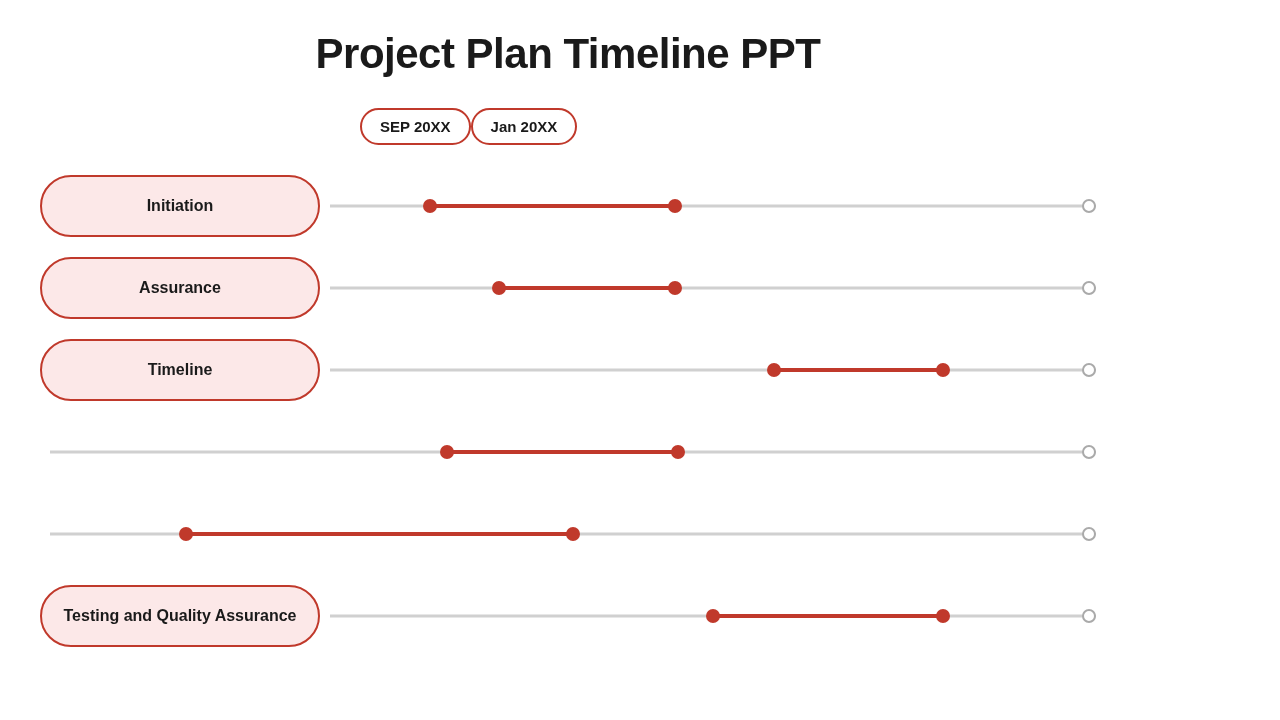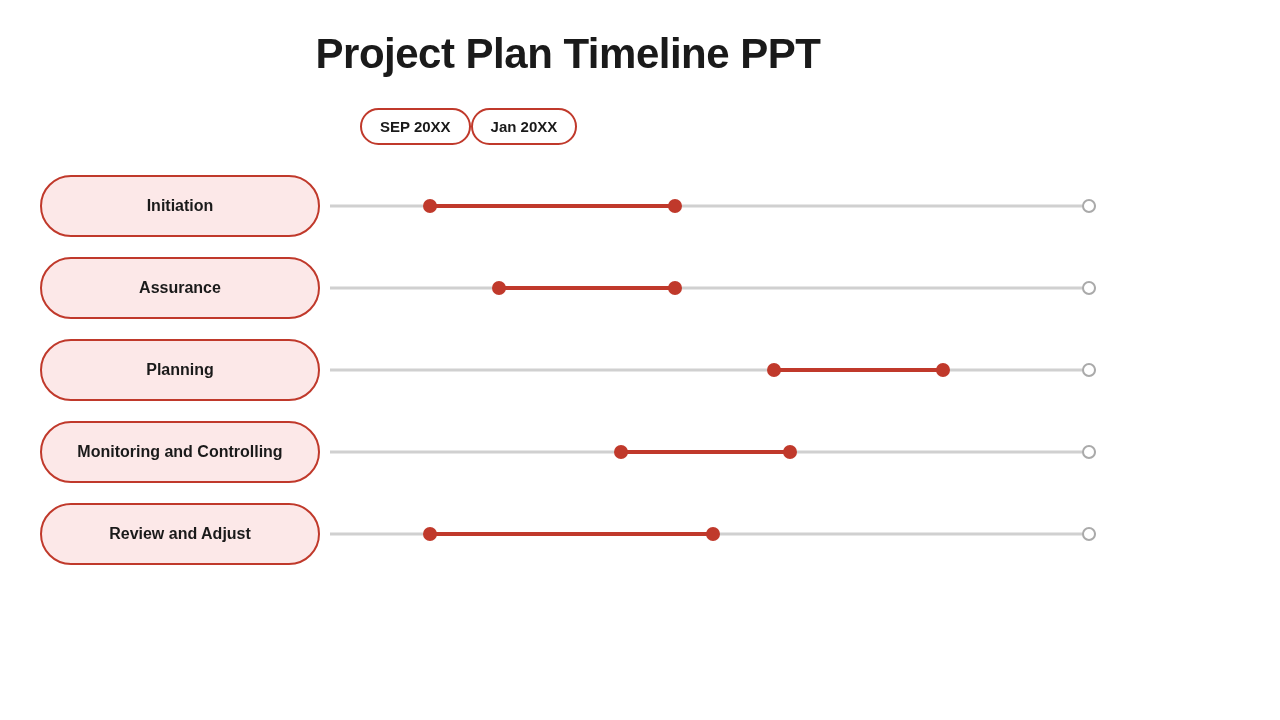--- a/index.html
+++ b/index.html
@@ -160,43 +160,51 @@
         <div class="row-label">Assurance</div>
         <div class="row-track">
           <div class="track-line"></div>
           <div class="active-segment" style="left: 22%; width: 23%;"></div>
           <div class="dot" style="left: 22%;"></div>
           <div class="dot" style="left: 45%;"></div>
           <div class="end-circle"></div>
         </div>
       </div>
       <div class="timeline-row">
-        <div class="row-label">Planning</div>
+        <div class="row-label">Timeline</div>
         <div class="row-track">
           <div class="track-line"></div>
           <div class="active-segment" style="left: 58%; width: 22%;"></div>
           <div class="dot" style="left: 58%;"></div>
           <div class="dot" style="left: 80%;"></div>
           <div class="end-circle"></div>
         </div>
       </div>
       <div class="timeline-row">
-        <div class="row-label">Monitoring and Controlling</div>
         <div class="row-track">
           <div class="track-line"></div>
           <div class="active-segment" style="left: 38%; width: 22%;"></div>
           <div class="dot" style="left: 38%;"></div>
           <div class="dot" style="left: 60%;"></div>
           <div class="end-circle"></div>
         </div>
       </div>
       <div class="timeline-row">
-        <div class="row-label">Review and Adjust</div>
         <div class="row-track">
           <div class="track-line"></div>
           <div class="active-segment" style="left: 13%; width: 37%;"></div>
           <div class="dot" style="left: 13%;"></div>
           <div class="dot" style="left: 50%;"></div>
           <div class="end-circle"></div>
         </div>
       </div>
+      <div class="timeline-row">
+        <div class="row-label">Testing and Quality Assurance</div>
+        <div class="row-track">
+          <div class="track-line"></div>
+          <div class="active-segment" style="left: 50%; width: 30%;"></div>
+          <div class="dot" style="left: 50%;"></div>
+          <div class="dot" style="left: 80%;"></div>
+          <div class="end-circle"></div>
+        </div>
+      </div>
     </div>
 </div>
 
 </body></html>

